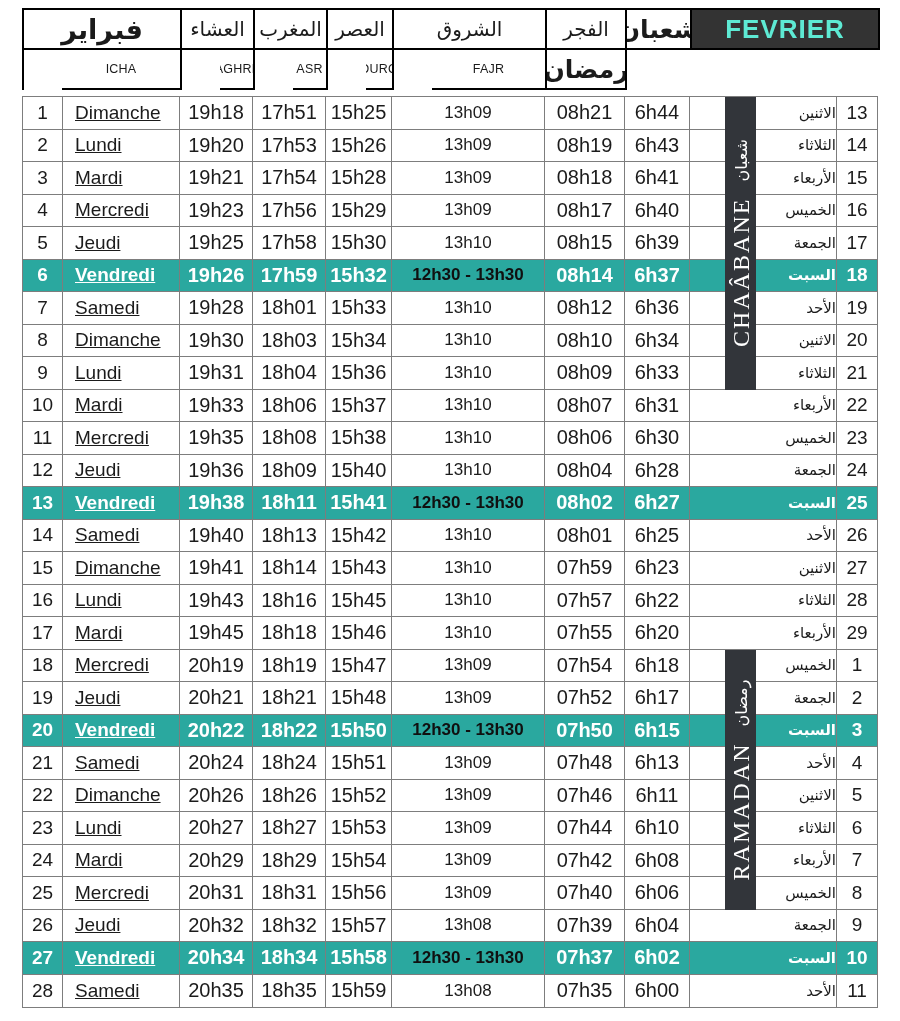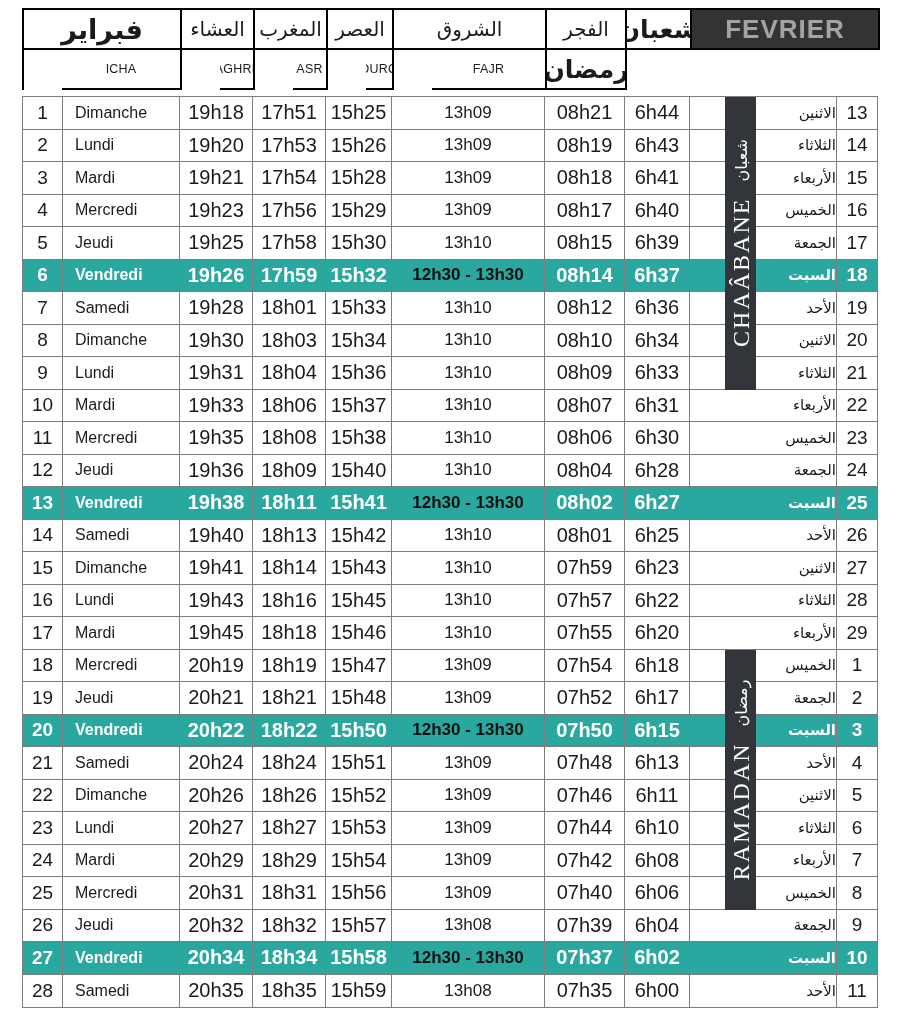--- a/index.html
+++ b/index.html
@@ -24,21 +24,21 @@
   }
   .hcell {
     border-right:2px solid #000;
     border-bottom:2px solid #000;
     display:flex; align-items:center; justify-content:center;
     background:#fff;
     overflow:hidden;
   }
   .month-ar { font-family:"DejaVu Sans", sans-serif; font-size:27px; font-weight:bold; }
   .month-fr {
-    background:#333333; color:#a3a3a3;
+    background:#333333; color:#5eead4;
     font-size:26px; font-weight:bold; letter-spacing:1px;
   }
   .h-ar { font-family:"DejaVu Sans", sans-serif; font-size:20px; }
   .h-fr { font-size:12.5px; font-weight:normal; letter-spacing:.2px;margin-left:38px; }
   .hijri-month { font-family:"DejaVu Sans", sans-serif; font-size:25px; font-weight:bold; }
 
   
   .bodygrid {
     position:relative;
     margin-top:6px;
@@ -55,21 +55,21 @@
   .row:last-child { border-bottom:none; }
   .cell {
     border-right:1px solid #7d7d7d;
     display:flex; align-items:center; justify-content:center;
     font-size:20px;
     overflow:hidden;
     white-space:nowrap;
   }
   .cell:last-child { border-right:none; }
   .c-num { font-size:19px; }
-  .c-day { justify-content:flex-start; padding-left:12px; font-size:16px; }
+  .c-day { justify-content:flex-start; padding-left:12px; font-size:19px;text-decoration:underline; }
   .c-dohr { font-size:17px; }
   .c-hname {
     justify-content:flex-end; 
     font-family:"DejaVu Sans", sans-serif; font-size:15px;
   }
   .c-hijri { font-size:19px; }
 
   .row.hl { background:#2aa89f; }
   .row.hl .cell { color:#ffffff; font-weight:bold; }
   .row.hl .c-dohr { color:#101010; font-weight:bold;text-align:center; }

